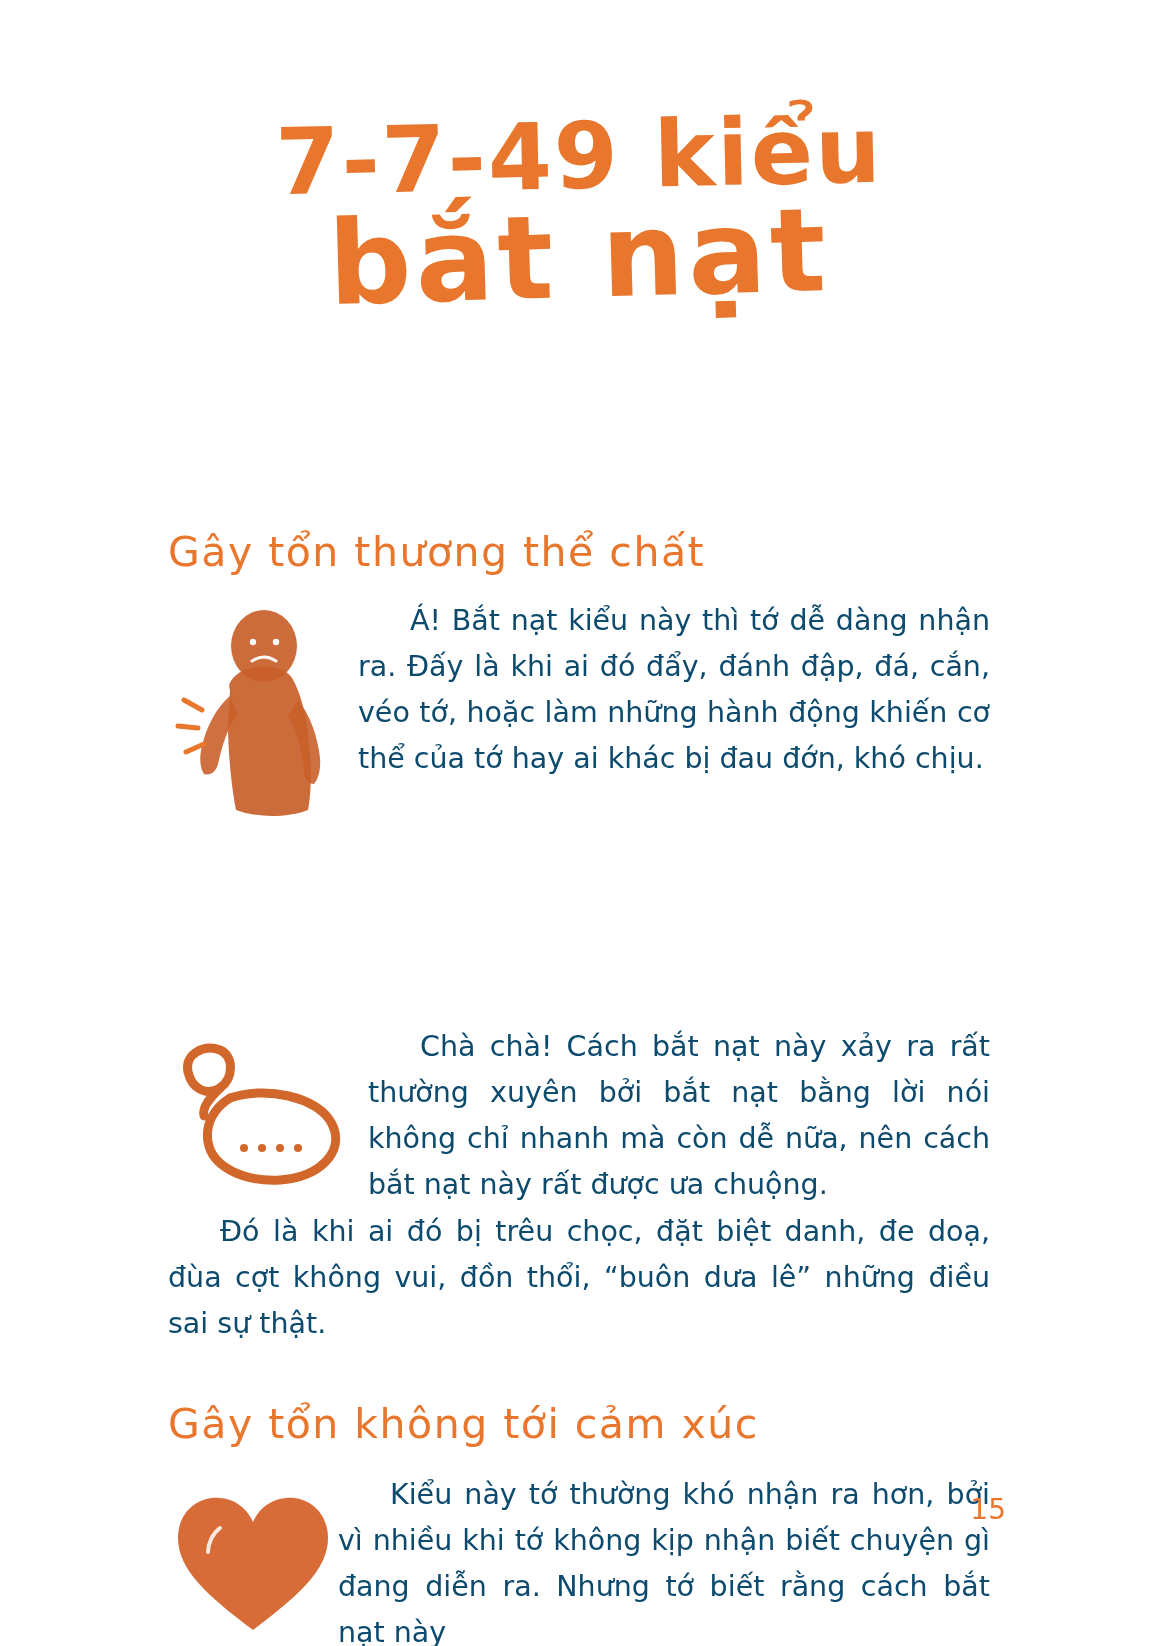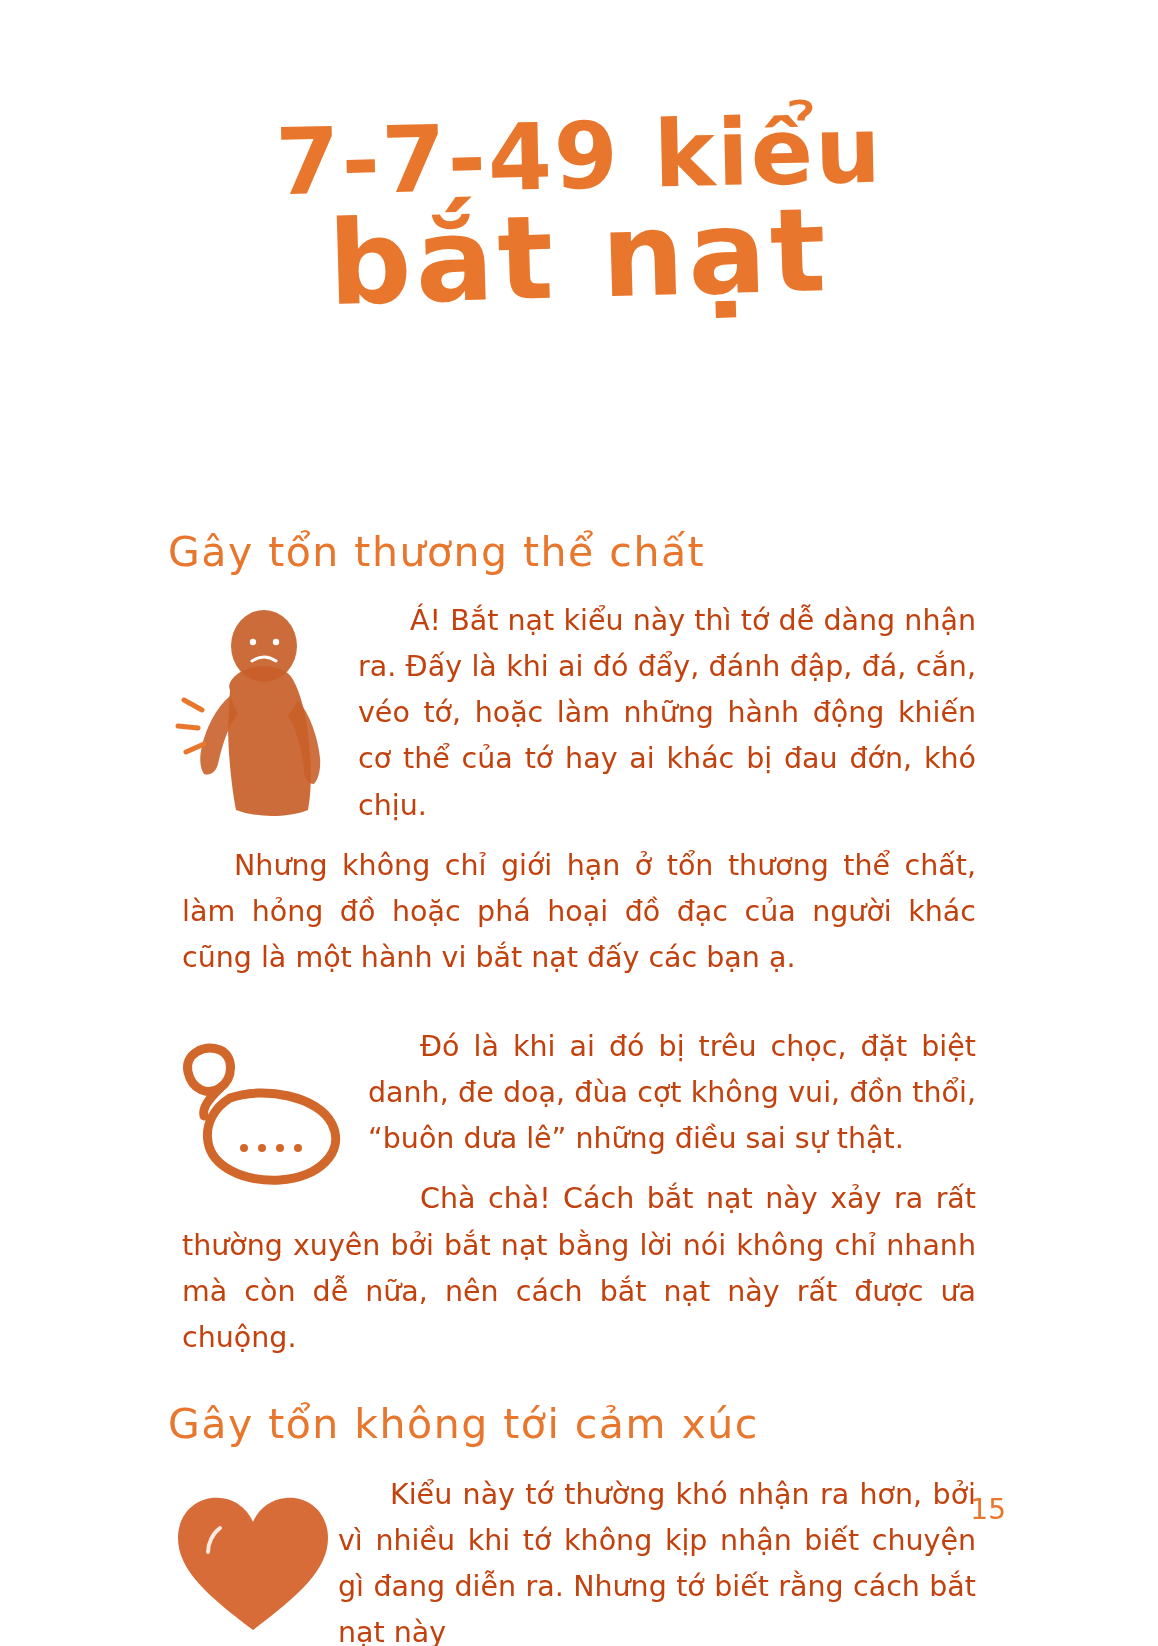--- a/index.html
+++ b/index.html
@@ -62,24 +62,24 @@
   }
 
   .body-wrap {
     margin: 0 168px 0 168px;
     width: 822px;
   }
 
   .para {
     font-size: 28.5px;
     line-height: 1.62;
-    color: #c2410c;
+    color: #0c4a6e;
     text-align: justify;
     text-indent: 52px;
-    margin: 14px;
+    margin: 0;
   }
 
   .figure {
     float: left;
     shape-outside: content-box;
     margin: 6px 26px 4px 0;
   }
 
   
   .ill-person { width: 190px; height: 230px; }
@@ -126,41 +126,40 @@
           <path d="M130 96 C142 110 150 134 152 154 C153 166 150 176 146 180 C140 180 136 174 136 166 C134 146 128 124 120 112 Z" fill="#C9602A" opacity="0.9"></path>
 
           <g stroke="#E8762C" stroke-width="5" stroke-linecap="round">
             <line x1="34" y1="106" x2="16" y2="96"></line>
             <line x1="30" y1="124" x2="10" y2="122"></line>
             <line x1="36" y1="140" x2="18" y2="148"></line>
           </g>
         </svg>
       </div>
       <p class="para">Á! Bắt nạt kiểu này thì tớ dễ dàng nhận ra. Đấy là khi ai đó đẩy, đánh đập, đá, cắn, véo tớ, hoặc làm những hành động khiến cơ thể của tớ hay ai khác bị đau đớn, khó chịu.</p>
-      <p class="para">Nhưng không chỉ giới hạn ở tổn thương thể chất, làm hỏng đồ hoặc phá hoại đồ đạc của người khác cũng là một hành vi bắt nạt đấy các bạn ạ.</p>
     </div>
   </div>
 
   <div class="section" style="top: 1000px;">
     <div class="body-wrap" style="margin-top: 24px;">
       <div class="figure ill-speech">
         <svg viewBox="0 0 200 160" width="200" height="160" aria-hidden="true">
           <path d="M20 34 C16 16 36 6 52 12 C66 18 66 40 52 50 C40 58 24 52 20 34 Z" fill="none" stroke="#D2672B" stroke-width="9" stroke-linecap="round"></path>
           <path d="M52 50 C40 62 34 70 36 78" fill="none" stroke="#D2672B" stroke-width="9" stroke-linecap="round"></path>
           <path d="M62 60 C96 48 150 58 164 86 C178 114 150 140 112 142 C74 144 44 128 40 104 C37 86 46 70 62 60 Z" fill="none" stroke="#D2672B" stroke-width="9" stroke-linecap="round"></path>
           <g fill="#D2672B">
             <circle cx="76" cy="110" r="4"></circle>
             <circle cx="94" cy="110" r="4"></circle>
             <circle cx="112" cy="110" r="4"></circle>
             <circle cx="130" cy="110" r="4"></circle>
           </g>
         </svg>
       </div>
+      <p class="para">Chà chà! Cách bắt nạt này xảy ra rất thường xuyên bởi bắt nạt bằng lời nói không chỉ nhanh mà còn dễ nữa, nên cách bắt nạt này rất được ưa chuộng.</p>
       <p class="para">Đó là khi ai đó bị trêu chọc, đặt biệt danh, đe doạ, đùa cợt không vui, đồn thổi, “buôn dưa lê” những điều sai sự thật.</p>
-      <p class="para">Chà chà! Cách bắt nạt này xảy ra rất thường xuyên bởi bắt nạt bằng lời nói không chỉ nhanh mà còn dễ nữa, nên cách bắt nạt này rất được ưa chuộng.</p>
     </div>
   </div>
 
   <div class="section" style="top: 1400px;">
     <div class="section-heading">Gây tổn không tới cảm xúc</div>
     <div class="body-wrap" style="margin-top: 24px;">
       <div class="figure ill-heart">
         <svg viewBox="0 0 170 160" width="170" height="160" aria-hidden="true">
           <path d="M85 148 C40 114 10 88 10 56 C10 30 30 14 52 16 C68 17 80 28 85 40 C90 28 102 17 118 16 C140 14 160 30 160 56 C160 88 130 114 85 148 Z" fill="#D4612A" opacity="0.93"></path>
           <path d="M52 46 C44 52 40 62 40 70" stroke="#ffffff" stroke-width="4" fill="none" stroke-linecap="round" opacity="0.85"></path>

